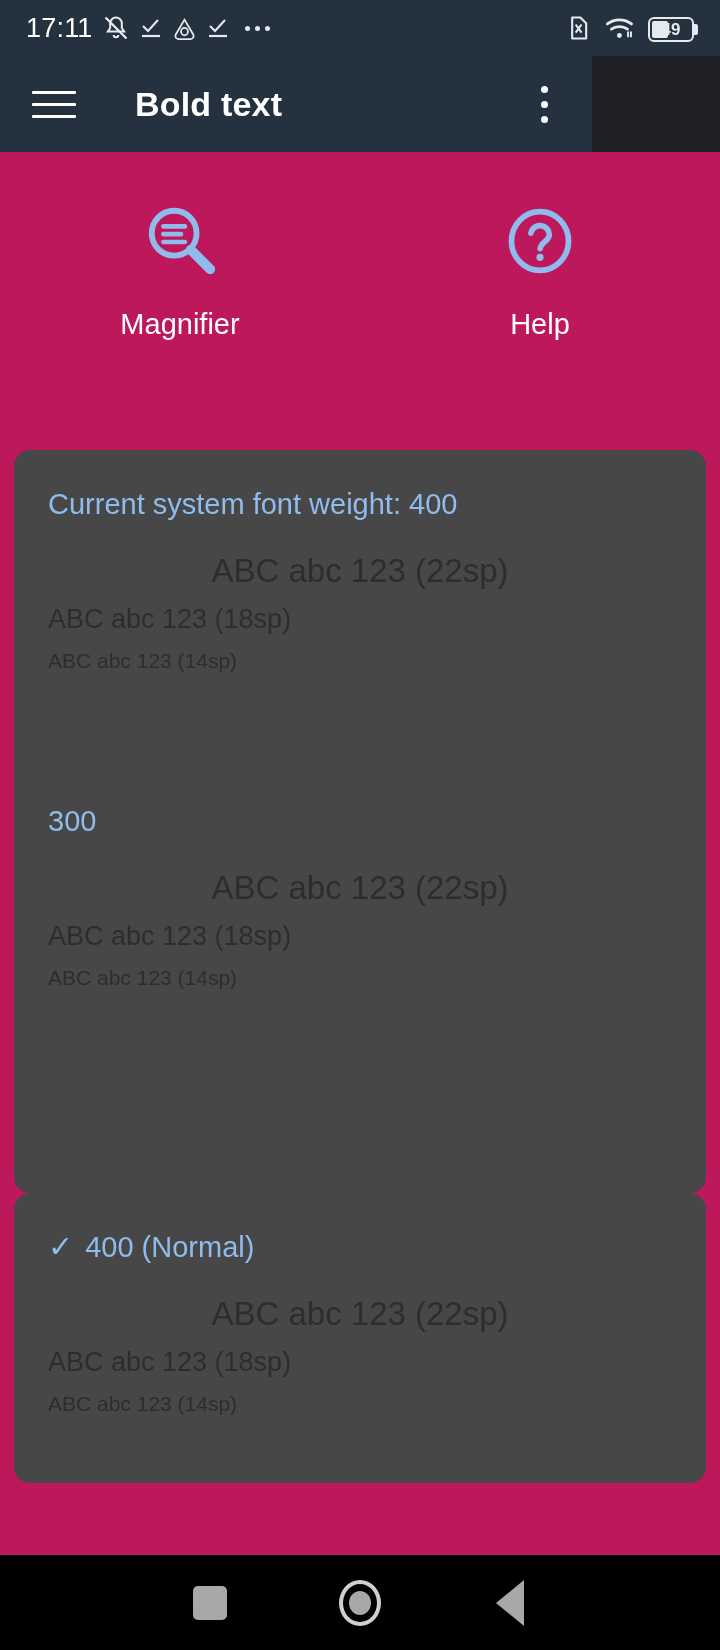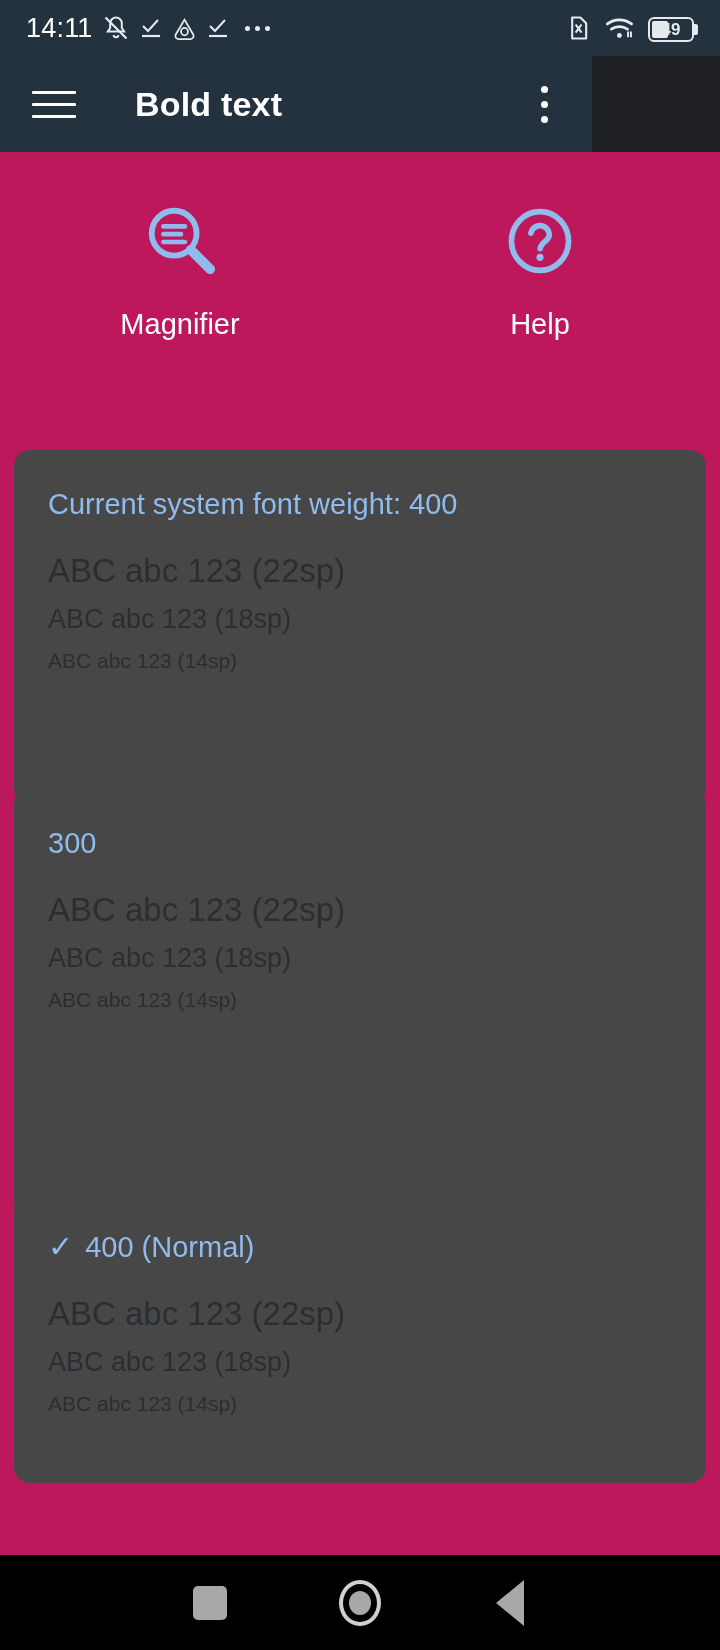--- a/index.html
+++ b/index.html
@@ -96,38 +96,38 @@
   }
   .card-title {
     color:#8fbcec; font-size:29px; line-height:40px;
     display:flex; align-items:baseline; gap:12px;
   }
   .card-check { color:#8fbcec; font-size:30px; }
   .sample {
     color:#2b2e31; line-height:1.18;
     white-space:nowrap; font-weight:400;
   }
-  .s22 { font-size:33px; margin-top:28px; }
+  .s22 { font-size:33px; margin-top:28px;text-align:center; }
   .s18 { font-size:27px; margin-top:13px; }
   .s14 { font-size:21px; margin-top:13px; }
 
   .card-actions {
     display:flex; justify-content:flex-end; align-items:center;
     gap:54px;
     margin-top:36px; padding-bottom:22px; padding-right:28px;
   }
   .btn-text {
     font-size:26px; letter-spacing:1.1px; font-weight:500;
     background:none; border:none;
   }
   .btn-delete { color:#b7b7b7; }
   .btn-apply  { color:#8fbcec; }
 
   #card-current { top:298px; height:355px; }
-  #card-300     { top:637px; height:426px; }
+  #card-300     { top:615px; height:426px; }
   #card-400     { top:1041px; height:290px; }
 
   
   #nav-bar {
     position:absolute; bottom:0; left:0;
     width:720px; height:95px;
     background:#000000;
     display:flex; align-items:center; justify-content:center;
   }
   .nav-btn {
@@ -149,21 +149,21 @@
     border-right:28px solid #a8a8a8;
   }
 </style>
 </head>
 <body>
 
 <div id="screen">
 
   <div id="status-bar">
     <div id="status-left">
-      <span id="status-clock">14:11</span>
+      <span id="status-clock">17:11</span>
 
       <svg class="sb-icon" width="28" height="28" viewBox="0 0 24 24">
         <path d="M12 3a5 5 0 0 0-5 5v4l-2 3h14l-2-3V8a5 5 0 0 0-5-5z" fill="none" stroke="#e6eaee" stroke-width="1.7"></path>
         <path d="M10 18a2 2 0 0 0 4 0" fill="none" stroke="#e6eaee" stroke-width="1.7"></path>
         <path d="M3 3l18 18" stroke="#e6eaee" stroke-width="2"></path>
       </svg>
 
       <svg class="sb-icon" width="24" height="24" viewBox="0 0 24 24">
         <path d="M4 10l5 5 10-11" fill="none" stroke="#e6eaee" stroke-width="2"></path>
         <path d="M3 20h18" stroke="#e6eaee" stroke-width="2.2"></path>

